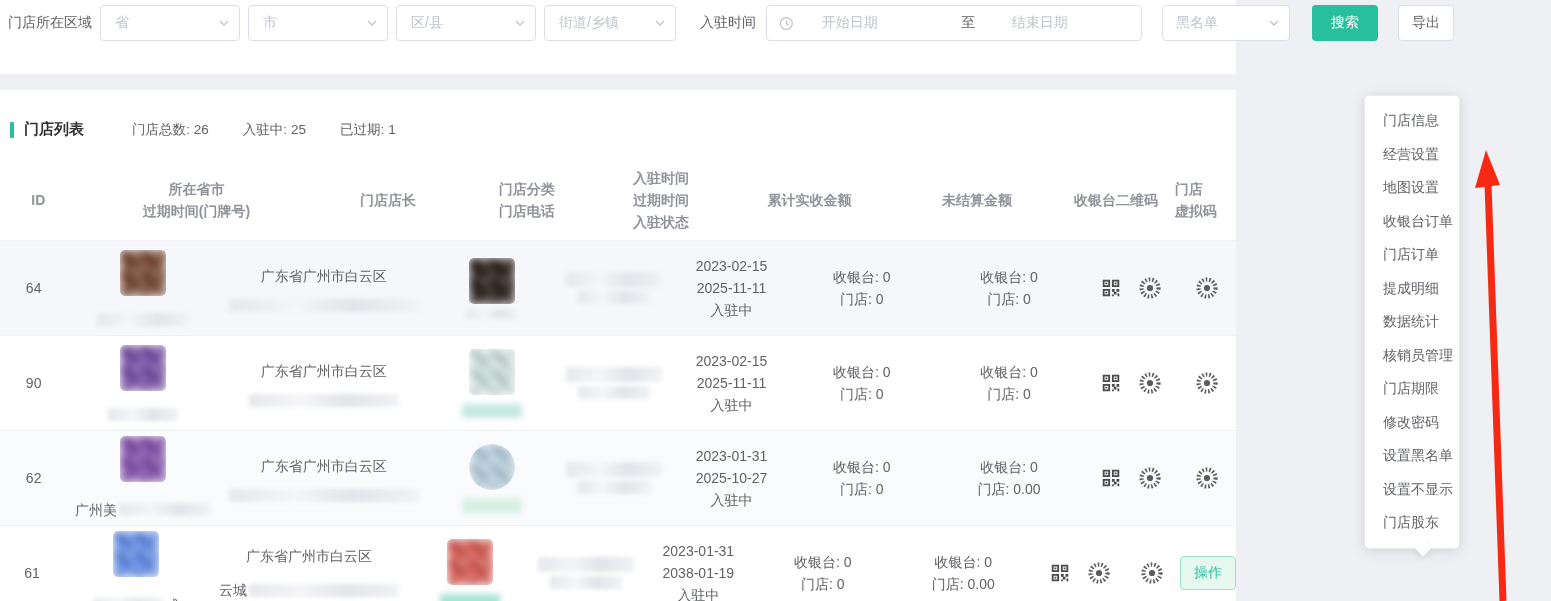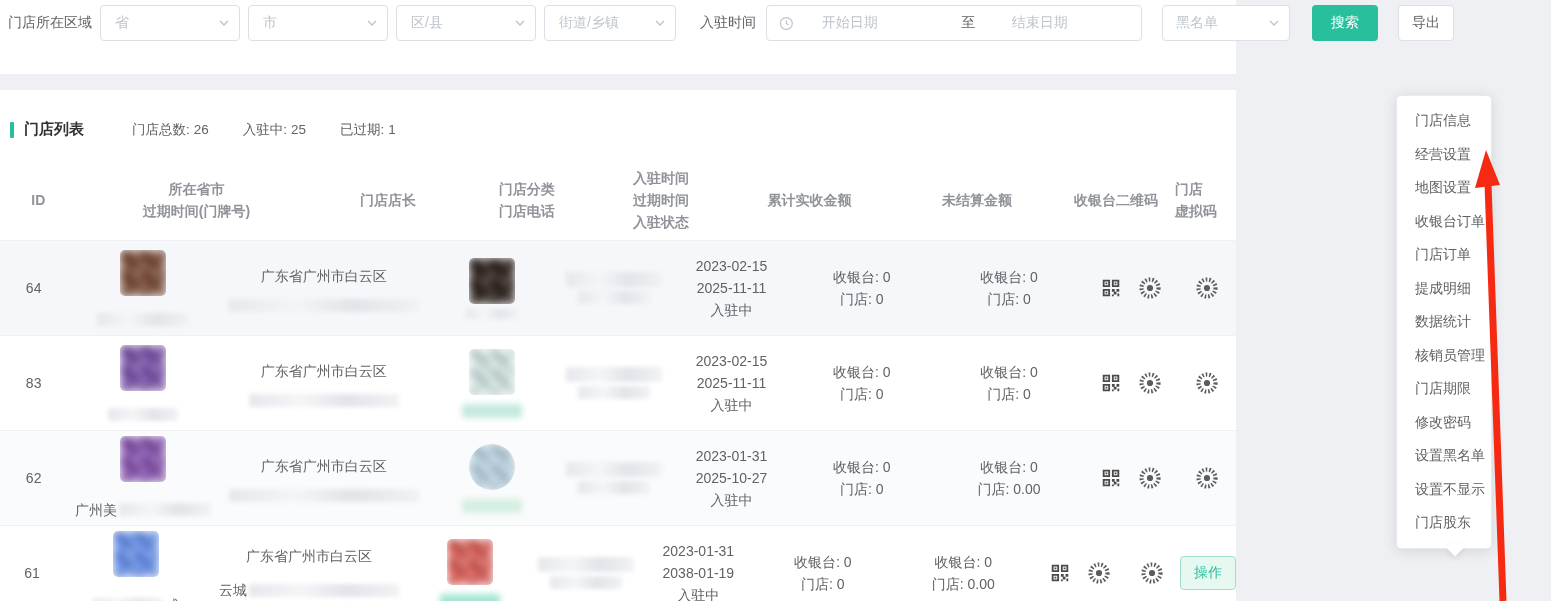--- a/index.html
+++ b/index.html
@@ -68,21 +68,21 @@
   .mgr-tint { margin-top:4px; width:60px; height:14px; border-radius:2px; filter:blur(3px); }
 
   .qr-icons { flex-direction:row; gap:16px; }
   .icon-wrap { display:flex; }
 
   
   .btn-action { width:56px; height:34px; background:#e7f8f1; border:1px solid #9fdfc9;
     border-radius:4px; color:#28bf9c; font-size:14px; cursor:pointer; }
 
   
-  .menu { position:absolute; left:1396px; top:95px; width:96px; background:#fff;
+  .menu { position:absolute; left:1364px; top:95px; width:96px; background:#fff;
     border:1px solid #e8eaf0; border-radius:5px; box-shadow:0 2px 14px rgba(0,0,0,.12);
     padding:8px 0; z-index:5; }
   .menu-item { height:33.5px; line-height:33.5px; padding-left:18px; font-size:14px;
     color:#606266; cursor:pointer; white-space:nowrap; }
   .menu-notch { position:absolute; left:52px; bottom:-6px; width:12px; height:12px;
     background:#fff; transform:rotate(45deg); box-shadow:2px 2px 6px rgba(0,0,0,.08); }
 
   .arrow-overlay { position:absolute; left:0; top:0; z-index:9; pointer-events:none; }
 </style>
 </head>
@@ -239,21 +239,21 @@
               <svg width="24" height="24" viewBox="0 0 24 24">
                 <circle cx="12" cy="12" r="8.5" fill="none" stroke="#5c5c5c" stroke-width="4.2" stroke-dasharray="1.6 1.9"></circle>
                 <circle cx="12" cy="12" r="3.1" fill="#5c5c5c"></circle>
               </svg>
             </span>
         </div>
         <div class="td c-actions"></div>
       </div>
 
       <div class="tr row">
-        <div class="td c-id">83</div>
+        <div class="td c-id">90</div>
         <div class="td c-name">
           <div class="avatar">
               <div class="avatar-inner" style="background-color: rgb(127, 84, 174);"></div>
             </div>
           <div class="nameline">
               <span class="redact r-name-sm"></span>
             </div>
         </div>
         <div class="td c-region">
           <span>广东省广州市白云区</span>

